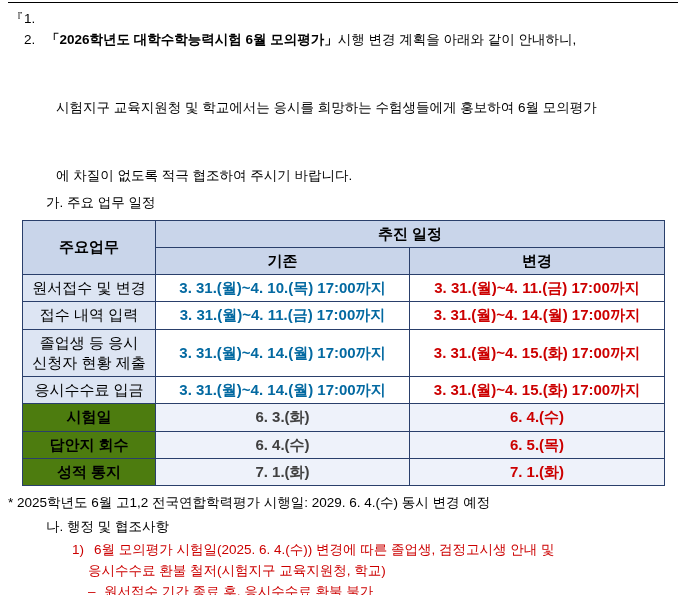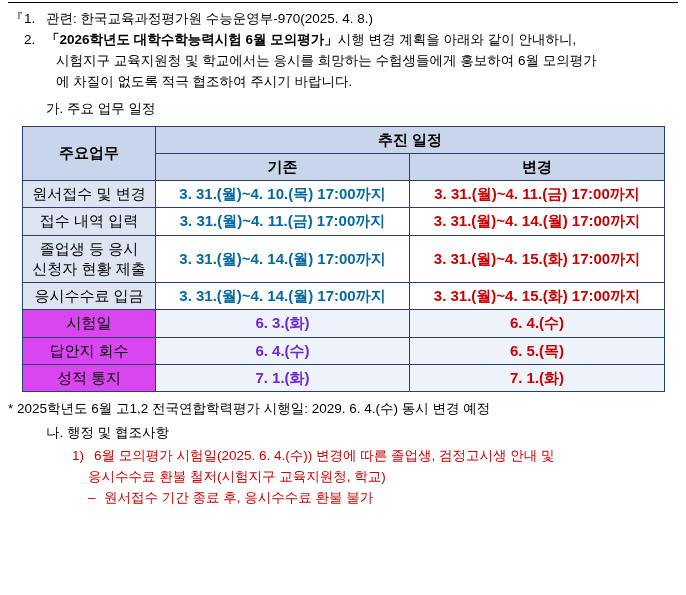--- a/index.html
+++ b/index.html
@@ -55,21 +55,21 @@
     width: 14px;
     flex: 0 0 14px;
     text-align: left;
   }
   .num-mark {
     width: 22px;
     flex: 0 0 22px;
     text-align: left;
   }
   .indent-2 { padding-left: 36px; }
-  .indent-3 { padding-left: 46px; }
+  .indent-3 { padding-left: 46px; margin-top: 47px; }
   .indent-4 { padding-left: 62px; }
   .indent-5 { padding-left: 78px; }
   .bold { font-weight: bold; text-align: center; }
   
   .table-wrap {
     padding: 6px 10px 0 22px;
   }
   table.schedule {
     border-collapse: collapse;
     width: 642px;
@@ -101,32 +101,32 @@
     color: #0369a1;
     font-weight: bold;
     background: #ffffff;
   }
   td.val-changed {
     color: #cc0000;
     font-weight: bold;
     background: #ffffff;
   }
   td.val-exist-lite {
-    color: #6d28d9;
+    color: #404040;
     font-weight: bold;
     background: #eef2fa;
   }
   td.val-changed-lite {
     color: #cc0000;
     font-weight: bold;
     background: #eef2fa;
   }
   td.rowlabel-lite {
-    background: #d946ef;
-    font-weight: normal;
+    background: #4d7c0f;
+    font-weight: bold;
     margin-left: 12px;
   }
   .note-star {
     padding: 8px 10px 0 8px;
     font-size: 13.5px;
     white-space: nowrap;
   }
   .red { color: #cc0000; }
   .tail-block {
     padding: 3px 10px 0 10px;
@@ -141,21 +141,20 @@
 
 <div class="page">
 
   <div class="title-rule"></div>
 
   <div class="body-block">
 
     <div class="line">
       <span class="bullet-mark">『</span>
       <span class="num-mark">1.</span>
-      <span>관련: 한국교육과정평가원 수능운영부-970(2025. 4. 8.)</span>
     </div>
 
     <div class="line" style="padding-left:14px;">
       <span class="num-mark">2.</span>
       <span class="bold">「2026학년도 대학수학능력시험 6월 모의평가」</span>
       <span> 시행 변경 계획을 아래와 같이 안내하니,</span>
     </div>
 
     <div class="line indent-3">
       <span>시험지구 교육지원청 및 학교에서는 응시를 희망하는 수험생들에게 홍보하여 6월 모의평가</span>

